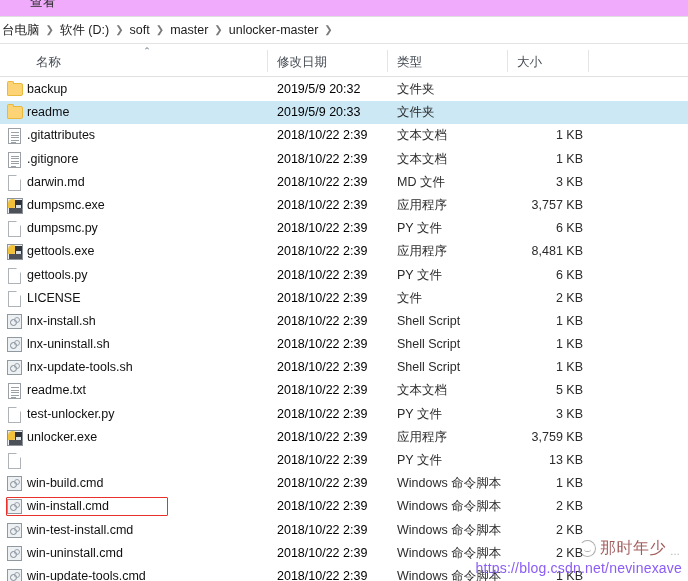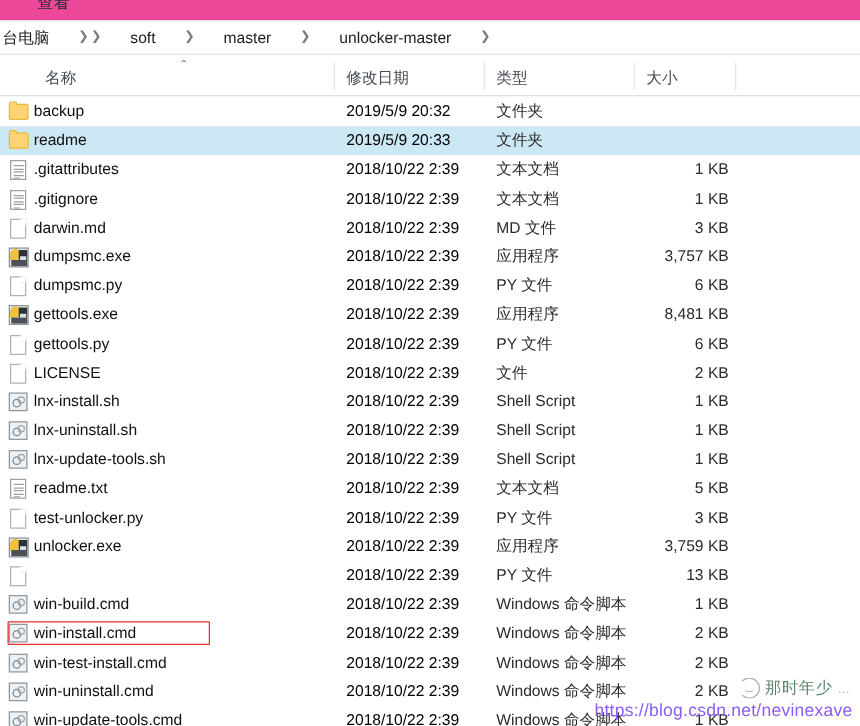--- a/index.html
+++ b/index.html
@@ -15,21 +15,21 @@
     color: #000000;
     overflow: hidden;
     position: relative;
   }
 
   
   #ribbon-strip {
     position: absolute;
     left: 0; top: 0;
     width: 688px; height: 16px;
-    background: #ec4899;
+    background: #f0abfc;
     border-bottom: 1px solid #dfdfdf;
   }
   #ribbon-tab-view {
     position: absolute;
     left: 30px;
     top: -6px;
     font-size: 12.5px;
     color: #2a2a2a;
     letter-spacing: .5px;
   }
@@ -43,21 +43,21 @@
     border-bottom: 1px solid #e3e3e3;
     display: flex;
     align-items: center;
     padding-left: 0px;
     box-sizing: border-box;
     white-space: nowrap;
   }
   .crumb {
     font-size: 12.5px;
     color: #1c1c1c;
-    padding: 0 22px;
+    padding: 0 5px;
     line-height: 27px;
   }
   .crumb:first-child { padding-left: 2px; }
   .crumb-sep {
     color: #7a7a7a;
     font-size: 10px;
     padding: 0 1px;
     line-height: 27px;
     position: relative;
     top: -1px;
@@ -343,22 +343,22 @@
   }
   #watermark-logo::after {
     content: "";
     position: absolute;
     left: 4px; top: 5px;
     width: 7px; height: 5px;
     border-bottom: 1.4px solid #8e8e8e;
     border-radius: 0 0 60% 60%;
   }
   #watermark-text {
-    font-size: 13px;
-    color: #14532d;
+    font-size: 16px;
+    color: #7f1d1d;
     letter-spacing: .5px;
   }
   #watermark-dots {
     font-size: 10px;
     color: #8a8a8a;
     align-self: flex-end;
     padding-bottom: 2px;
   }
   #watermark-url {
     position: absolute;
@@ -373,20 +373,21 @@
 </head>
 <body>
 
 <div id="ribbon-strip">
   <div id="ribbon-tab-view">查看</div>
 </div>
 
 <div id="address-bar">
     <span class="crumb">台电脑</span>
     <span class="crumb-sep">❯</span>
+    <span class="crumb">软件 (D:)</span>
     <span class="crumb-sep">❯</span>
     <span class="crumb">soft</span>
     <span class="crumb-sep">❯</span>
     <span class="crumb">master</span>
     <span class="crumb-sep">❯</span>
     <span class="crumb">unlocker-master</span>
     <span class="crumb-sep">❯</span>
   </div>
 
 <div id="column-header">

